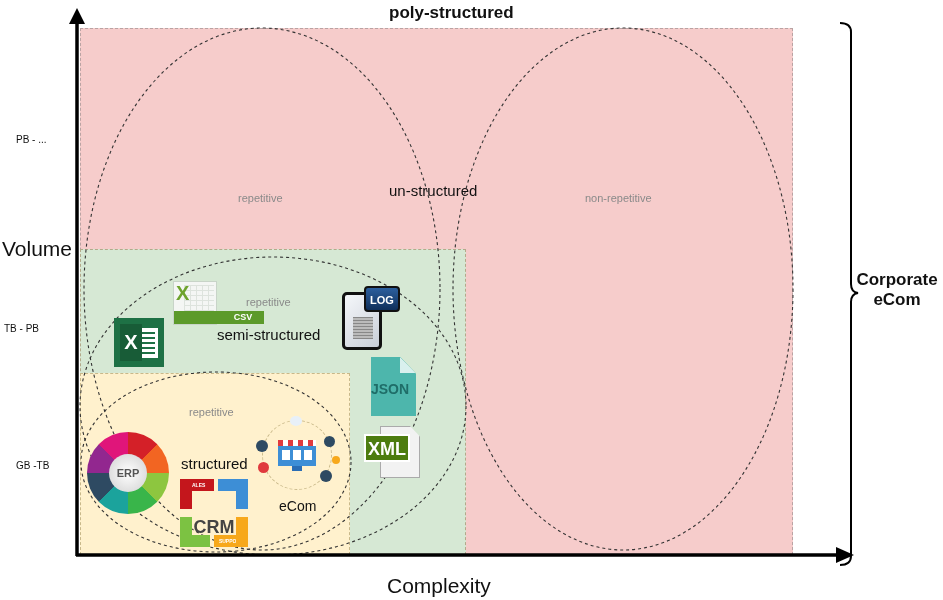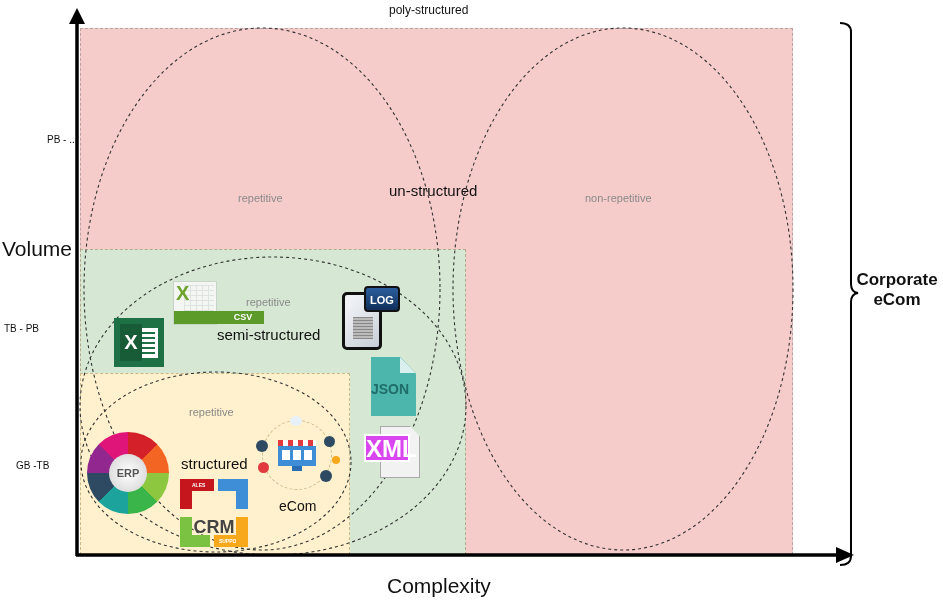--- a/index.html
+++ b/index.html
@@ -4,21 +4,21 @@
 <style>
   html, body { margin: 0; padding: 0; background: #ffffff; }
   body { width: 943px; height: 600px; position: relative; overflow: hidden;
          font-family: "Liberation Sans", sans-serif; color: #111; }
   .abs { position: absolute; }
   .region { position: absolute; box-sizing: border-box; }
   #pink   { left: 80px; top: 28px; width: 713px; height: 527px; background: #f6cccb; border: 1px dashed #b9a3a3; }
   #green  { left: 80px; top: 249px; width: 386px; height: 306px; background: #d6e8d4; border: 1px dashed #b3a98a; border-bottom: none; }
   #yellow { left: 80px; top: 373px; width: 270px; height: 182px; background: #fff1cd; border: 1px dashed #c8b88a; border-bottom: none; }
   svg.overlay { position: absolute; left: 0; top: 0; }
-  .title { font-weight: normal; font-size: 12px; }
+  .title { font-weight: bold; font-size: 17px; }
   .axis-title { font-size: 21px; }
   .tick { font-size: 10px; }
   .zone-label { font-size: 15px; }
   .sub-label { font-size: 11px; color: #8a8a8a; }
   .corp { font-weight: bold; font-size: 17px; text-align: center; line-height: 20px; }
   .icon { position: absolute; }
 </style>
 </head>
 <body>
 
@@ -39,21 +39,21 @@
   <polygon points="854,555 836,547 836,563" fill="#000"></polygon>
 
   <path d="M 840 23 Q 851 23 851 32 L 851 284 Q 851 292 858 293 Q 851 294 851 302 L 851 556 Q 851 565 840 565" fill="none" stroke="#000" stroke-width="2"></path>
 </svg>
 
 <div class="abs title" style="left:389px; top:3px;">poly-structured</div>
 
 <div class="abs axis-title" style="left:2px; top:237px;">Volume</div>
 <div class="abs axis-title" style="left:387px; top:574px;">Complexity</div>
 
-<div class="abs tick" style="left:16px; top:134px;margin-left:31px;">PB - ...</div>
+<div class="abs tick" style="left:16px; top:134px;">PB - ...</div>
 <div class="abs tick" style="left:4px; top:323px;">TB - PB</div>
 <div class="abs tick" style="left:16px; top:460px;">GB -TB</div>
 
 <div class="abs corp" style="left:852px; top:270px; width:90px;">
   <div>Corporate</div>
   <div>eCom</div>
 </div>
 
 <div class="abs zone-label" style="left:389px; top:158px;margin-top:24px;">un-structured</div>
 <div class="abs sub-label" style="left:238px; top:192px;">repetitive</div>
@@ -85,21 +85,21 @@
   <div style="position:absolute; left:23px; top:2px; width:36px; height:26px; background:linear-gradient(#2c5f9e,#0f2f5a); border:2px solid #111; border-radius:4px; color:#fff; font-size:11px; font-weight:bold; text-align:center; line-height:24px; box-sizing:border-box;">LOG</div>
 </div>
 
 <div class="icon" style="left:371px; top:357px; width:45px; height:59px; background:#4db6ac; clip-path:polygon(0 0, 65% 0, 100% 28%, 100% 100%, 0 100%);">
   <div style="position:absolute; right:0; top:0; width:16px; height:16px; background:#d9f0ee; clip-path:polygon(0 0, 100% 100%, 0 100%);"></div>
   <div style="position:absolute; left:0; top:24px; width:36px; text-align:center; font-weight:bold; font-size:14px; color:#1f6d68;">JSON</div>
 </div>
 
 <div class="icon" style="left:364px; top:426px; width:60px; height:52px;">
   <div style="position:absolute; left:16px; top:0; width:40px; height:52px; background:#f2f2f2; border:1px solid #aaa; box-sizing:border-box; clip-path:polygon(0 0, 75% 0, 100% 20%, 100% 100%, 0 100%);"></div>
-  <div style="position:absolute; left:0; top:8px; width:46px; height:28px; background:#d946ef; border:2px solid #fff; color:#fff; font-weight:bold; font-size:24px; text-align:center; line-height:26px; box-sizing:border-box;">XML</div>
+  <div style="position:absolute; left:0; top:8px; width:46px; height:28px; background:#4d7c0f; border:2px solid #fff; color:#fff; font-weight:bold; font-size:18px; text-align:center; line-height:26px; box-sizing:border-box;">XML</div>
 </div>
 
 <div class="icon" style="left:87px; top:432px; width:82px; height:82px; border-radius:50%;
      background:conic-gradient(#d42028 0 45deg, #f26522 45deg 90deg, #8dc63f 90deg 135deg, #39b54a 135deg 180deg, #1ba39c 180deg 225deg, #2e4a62 225deg 270deg, #92278f 270deg 315deg, #e0157a 315deg 360deg);">
   <div style="position:absolute; left:22px; top:22px; width:38px; height:38px; border-radius:50%; background:radial-gradient(#ffffff,#d0d0d0); color:#555; font-weight:bold; font-size:11px; text-align:center; line-height:38px;">ERP</div>
 </div>
 
 <div class="icon" style="left:178px; top:477px; width:72px; height:72px;">
   <div style="position:absolute; left:2px; top:2px; width:34px; height:12px; background:#c4161c; color:#fff; font-size:5px; font-weight:bold; text-align:center; line-height:12px;">SALES</div>
   <div style="position:absolute; left:2px; top:2px; width:12px; height:30px; background:#c4161c;"></div>

